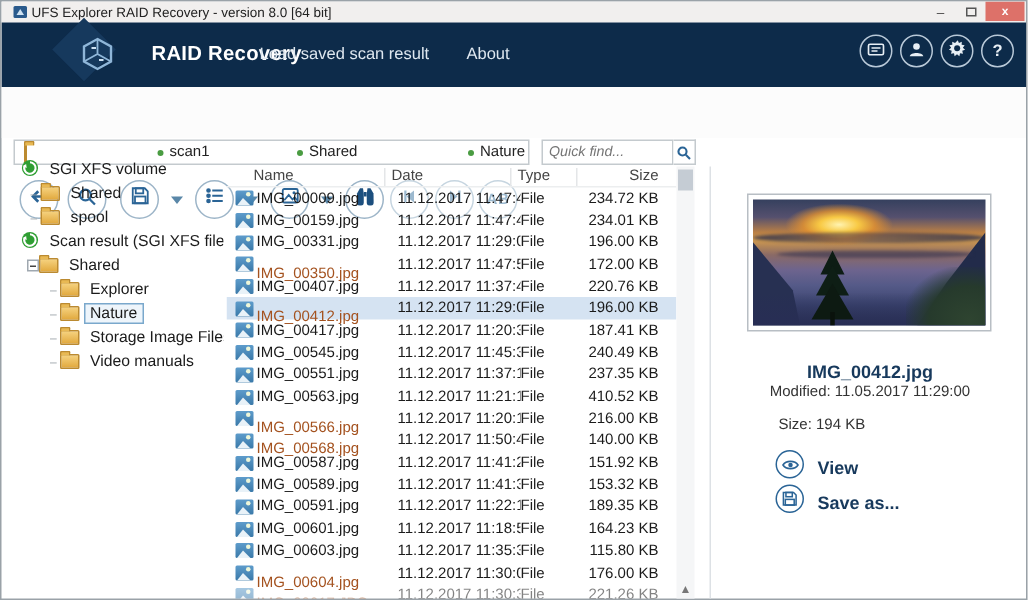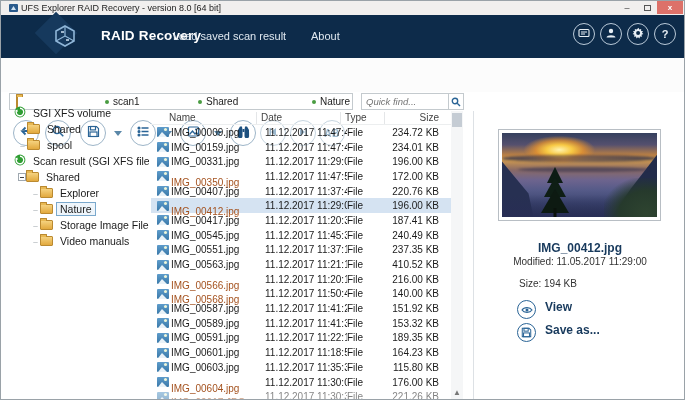--- a/index.html
+++ b/index.html
@@ -90,21 +90,21 @@
   .tree-sil { position:absolute; left:26%; bottom:0; width:16%; height:78%; }
   .tree-sil i { position:absolute; left:50%; transform:translateX(-50%); width:0; height:0; border-style:solid; border-color:transparent; }
   .tree-sil .t1 { bottom:52%; border-width:0 8px 16px 8px; border-bottom-color:#0d1c14; }
   .tree-sil .t2 { bottom:30%; border-width:0 11px 20px 11px; border-bottom-color:#0e1e15; }
   .tree-sil .t3 { bottom:6%; border-width:0 14px 24px 14px; border-bottom-color:#0d1a12; }
   .tree-sil .trunk { position:absolute; left:50%; transform:translateX(-50%); bottom:0; width:3px; height:14%; background:#0a120c; border:none; }
 
   .pv-title { position:absolute; left:473px; top:240px; width:212px; text-align:center; font-size:12px; font-weight:bold; color:#17395c; }
   .pv-modified { position:absolute; left:473px; top:255px; width:212px; text-align:center; font-size:10px; color:#333; }
   .pv-size { position:absolute; left:518px; top:277px; font-size:10px; color:#333; }
-  .pv-action { position:absolute; left:516px; display:flex; align-items:flex-start; gap:9px; cursor:default; }
+  .pv-action { position:absolute; left:516px; display:flex; align-items:flex-end; gap:9px; cursor:default; }
   .pv-action .circ { width:19px; height:19px; border:1.5px solid #2a6496; border-radius:50%; display:flex; align-items:center; justify-content:center; color:#2a6496; background:#fff; }
   .pv-action .lbl { font-size:12px; font-weight:bold; color:#17395c; }
 </style>
 </head>
 <body>
 
 <div class="window">
 
   <div class="titlebar">
     <span class="app-ico">

